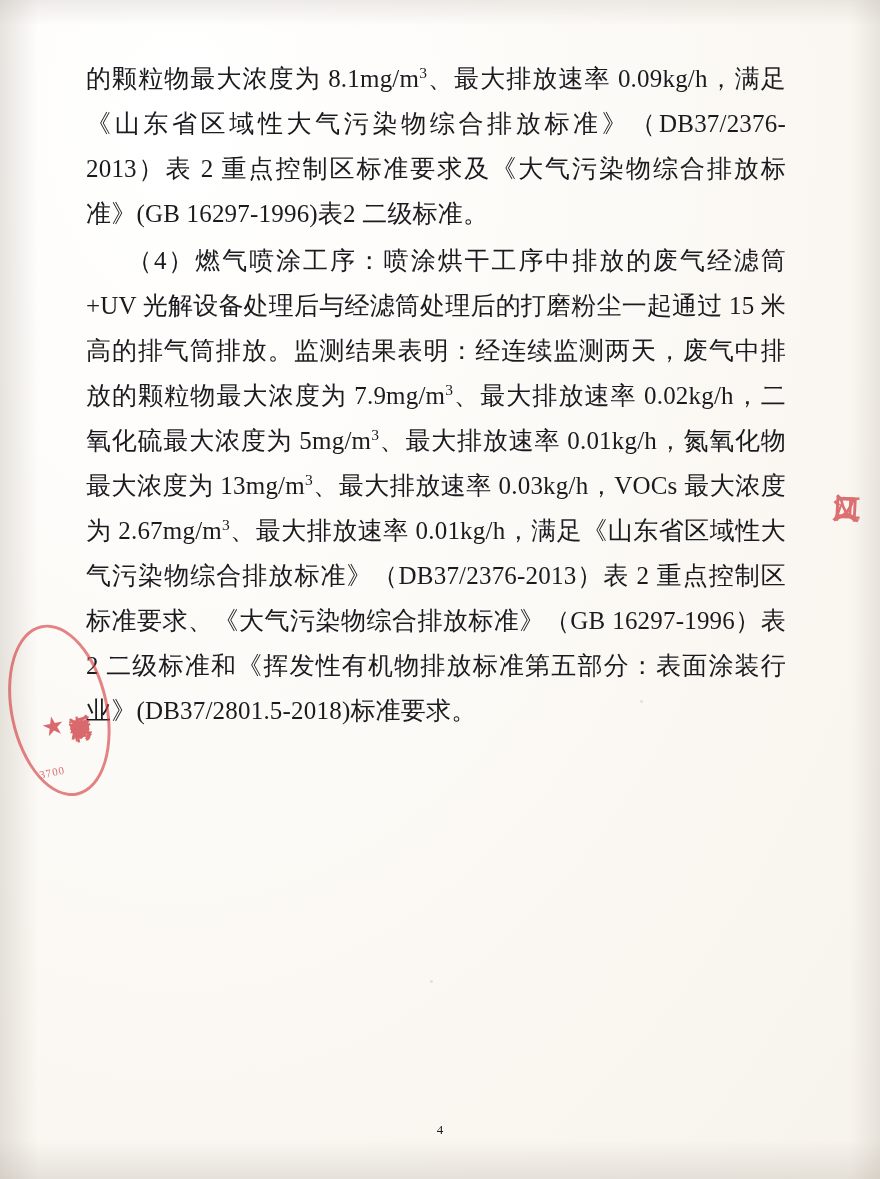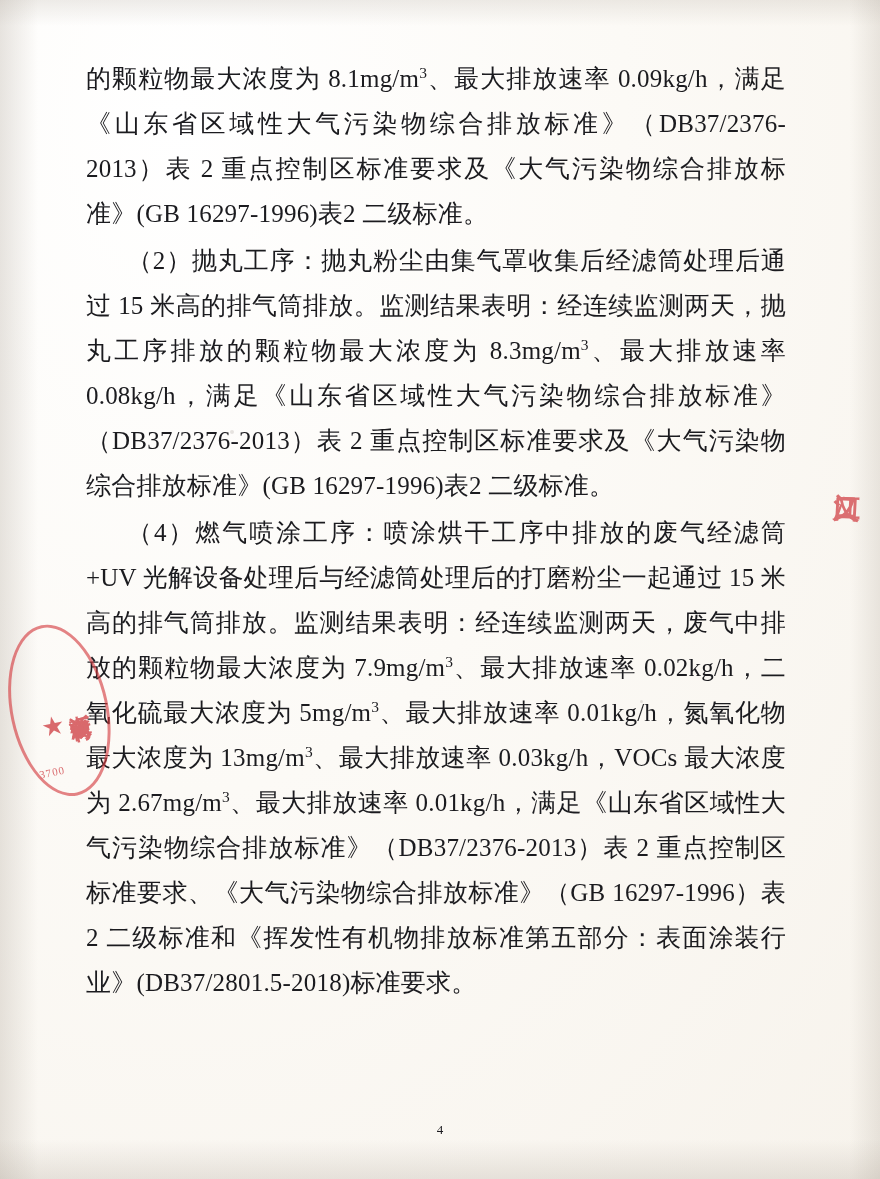--- a/index.html
+++ b/index.html
@@ -169,21 +169,20 @@
 
 <div class="page">
 
   <div class="edge-top"></div>
   <div class="edge-left"></div>
   <div class="edge-right"></div>
   <div class="edge-bottom"></div>
 
   <div class="content">
     <p class="para">的颗粒物最大浓度为 8.1mg/m<sup>3</sup>、最大排放速率 0.09kg/h，满足《山东省区域性大气污染物综合排放标准》（DB37/2376-2013）表 2 重点控制区标准要求及《大气污染物综合排放标准》(GB 16297-1996)表2 二级标准。</p>
-    <p class="para indent">（2）抛丸工序：抛丸粉尘由集气罩收集后经滤筒处理后通过 15 米高的排气筒排放。监测结果表明：经连续监测两天，抛丸工序排放的颗粒物最大浓度为 8.3mg/m<sup>3</sup>、最大排放速率 0.08kg/h，满足《山东省区域性大气污染物综合排放标准》（DB37/2376-2013）表 2 重点控制区标准要求及《大气污染物综合排放标准》(GB 16297-1996)表2 二级标准。</p>
     <p class="para indent">（4）燃气喷涂工序：喷涂烘干工序中排放的废气经滤筒+UV 光解设备处理后与经滤筒处理后的打磨粉尘一起通过 15 米高的排气筒排放。监测结果表明：经连续监测两天，废气中排放的颗粒物最大浓度为 7.9mg/m<sup>3</sup>、最大排放速率 0.02kg/h，二氧化硫最大浓度为 5mg/m<sup>3</sup>、最大排放速率 0.01kg/h，氮氧化物最大浓度为 13mg/m<sup>3</sup>、最大排放速率 0.03kg/h，VOCs 最大浓度为 2.67mg/m<sup>3</sup>、最大排放速率 0.01kg/h，满足《山东省区域性大气污染物综合排放标准》（DB37/2376-2013）表 2 重点控制区标准要求、《大气污染物综合排放标准》（GB 16297-1996）表2 二级标准和《挥发性有机物排放标准第五部分：表面涂装行业》(DB37/2801.5-2018)标准要求。</p>
   </div>
 
   <div class="page-number">4</div>
 
   <div class="seal seal-left">
     <div class="ring"></div>
     <div class="sealtext">浙江中硕禽材</div>
     <div class="starmark">★</div>
     <div class="code">3700</div>

